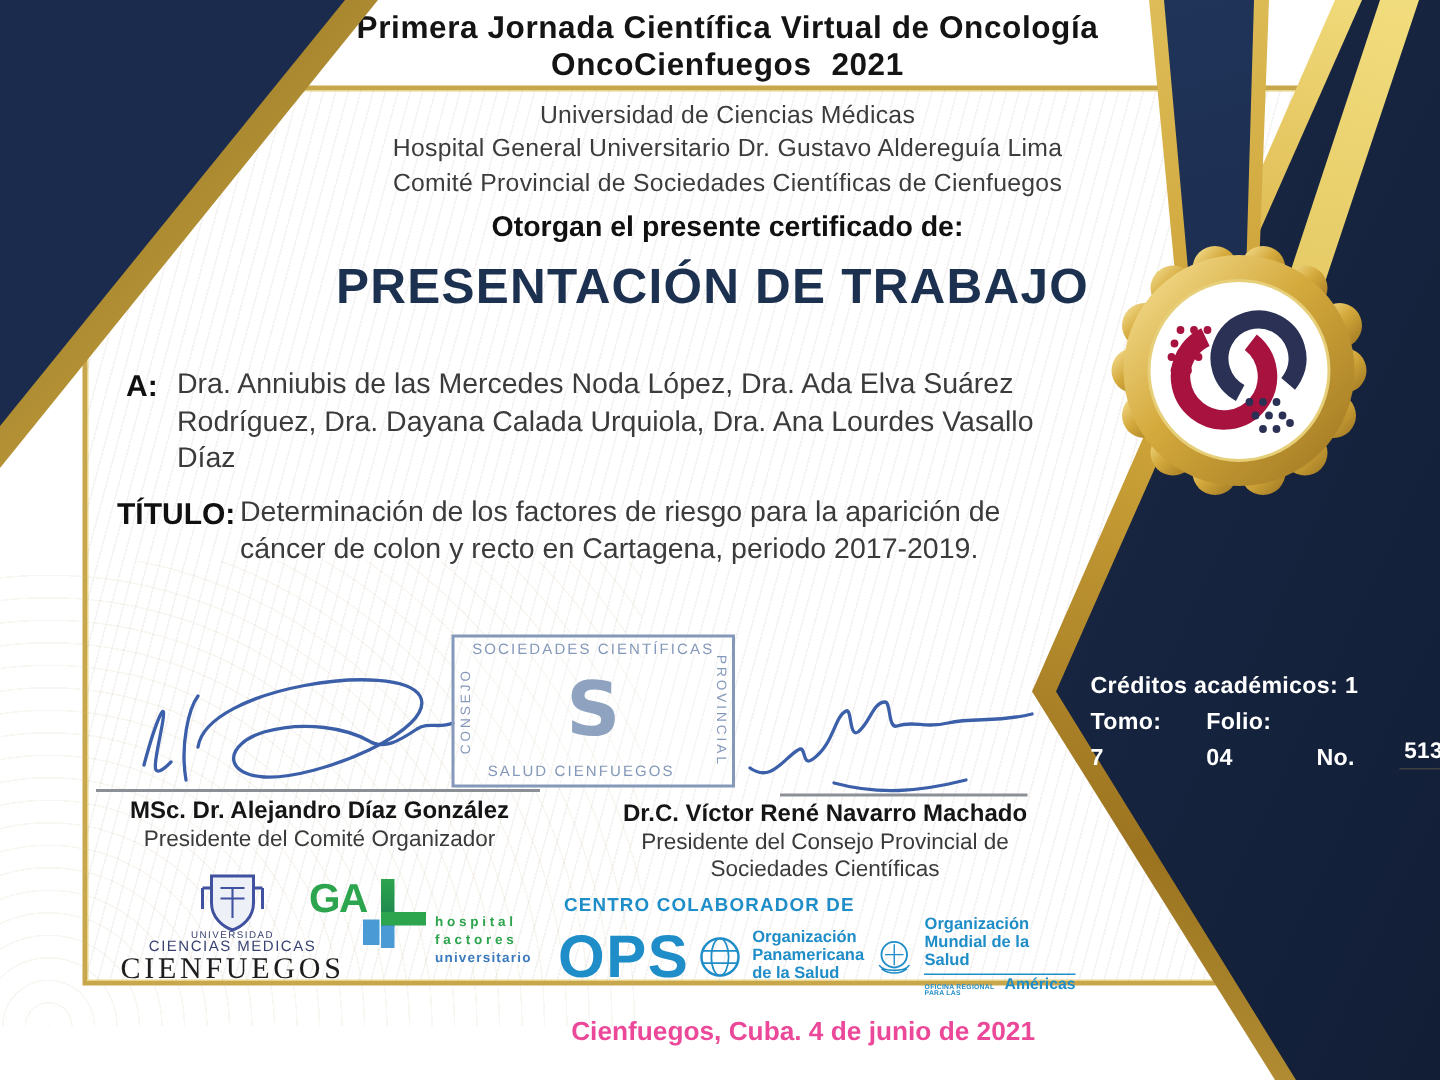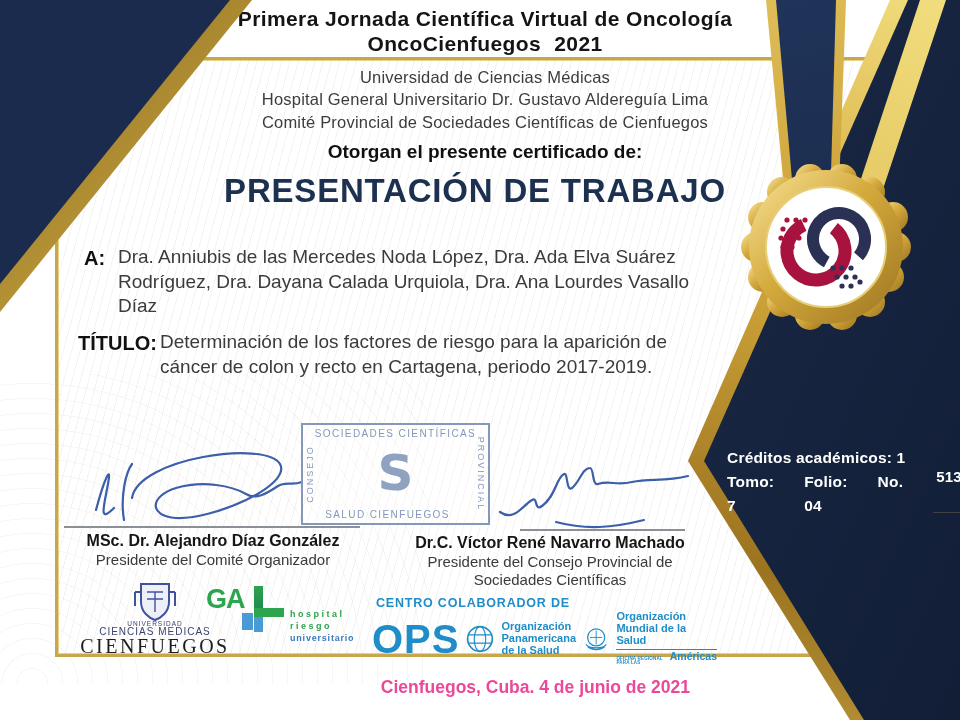--- a/index.html
+++ b/index.html
@@ -61,21 +61,21 @@
     font-size:50px;font-weight:bold;color:#8fa3c0;font-family:"DejaVu Sans",sans-serif}
 
   .sig-line{height:1.5px;background:#8b8f96;z-index:5}
   .sig-name{font-size:16px;font-weight:bold;color:#151515;line-height:1.25;z-index:5}
   .sig-role{font-size:15px;color:#3a3a3a;line-height:1.2}
   .sig-block{text-align:center;z-index:5}
 
   
   .credits{left:727px;top:446px;width:222px;color:#fff;font-weight:bold;font-size:15.5px;
     line-height:1.55;z-index:40;letter-spacing:.2px}
-  .credits .row3{display:flex;gap:30px}
+  .credits .row3{display:flex;align-items:flex-end;gap:30px}
   .credits .no-val{display:inline-block;border-bottom:1px solid #404040;padding:0 3px;
     transform:translateY(-5px);font-size:15px}
 
   
   .ucrest{left:66px;top:582px;width:178px;text-align:center;z-index:5;color:#3a4472}
   .ucrest .u1{font-size:6.5px;letter-spacing:1px;margin-top:-2px}
   .ucrest .u2{font-size:10px;font-family:Liberation Sans, sans-serif;letter-spacing:1px;margin-top:-1px}
   .ucrest .u3{font-size:20px;font-family:"Liberation Serif",serif;letter-spacing:2.5px;color:#1d1d1d;margin-top:-2px}
 
   .gal{left:206px;top:588px;width:150px;height:66px;z-index:5}
@@ -194,21 +194,21 @@
 </div>
 
 <div class="abs gal">
   <span class="ga">GA</span>
   <div class="bar-v"></div>
   <div class="bar-h"></div>
   <div class="blk-b"></div>
   <div class="bar-v2"></div>
   <div class="gtxt">
     <div>hospital</div>
-    <div>riesgo</div>
+    <div>factores</div>
     <div class="blue">universitario</div>
   </div>
 </div>
 
 <div class="abs ops">
   <div class="head">CENTRO COLABORADOR DE</div>
   <div class="row">
     <span class="acr">OPS</span>
     <svg width="34" height="34" viewBox="0 0 34 34">
       <circle cx="17" cy="17" r="15" fill="none" stroke="#1f8dc8" stroke-width="2"></circle>

